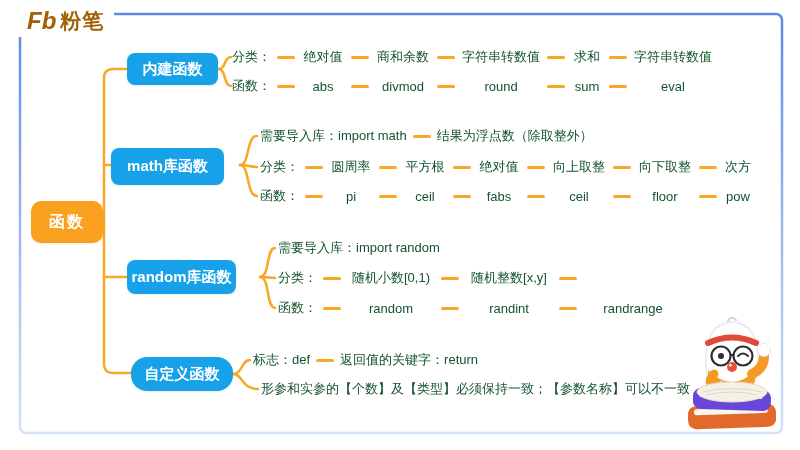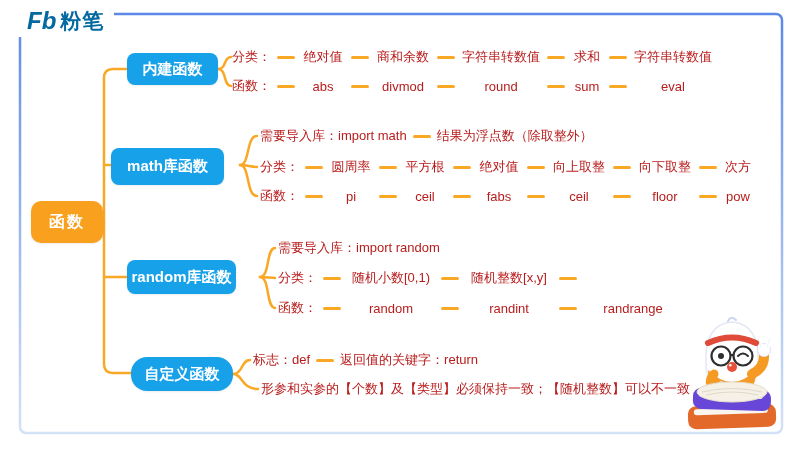--- a/index.html
+++ b/index.html
@@ -3,34 +3,34 @@
 <meta charset="utf-8">
 <style>
   html,body{margin:0;padding:0;}
   body{
     width:800px;height:450px;position:relative;background:#ffffff;
     font-family:"Liberation Sans","DejaVu Sans",sans-serif;overflow:hidden;
   }
   .layer{position:absolute;left:0;top:0;width:800px;height:450px;}
   .logo{
     position:absolute;left:27px;top:7px;z-index:5;
-    color:#0369a1;font-weight:800;font-size:21px;letter-spacing:1px;
+    color:#a16207;font-weight:800;font-size:21px;letter-spacing:1px;
     display:flex;align-items:center;gap:4px;white-space:nowrap;
   }
   .logo .fb{font-style:italic;font-size:24px;letter-spacing:0;}
   .node{
     position:absolute;background:#17A1E9;color:#fff;font-weight:700;
     border-radius:8px;display:flex;align-items:center;justify-content:center;
     font-size:15px;white-space:nowrap;z-index:3;
     box-shadow:0 1px 2px rgba(0,0,0,0.08);
   }
   .root{background:#F9A01E;border-radius:10px;font-size:16px;letter-spacing:2px;}
   .row{
     position:absolute;display:flex;align-items:center;height:20px;
-    font-size:13px;color:#b91c1c;white-space:nowrap;z-index:3;font-weight:500;
+    font-size:13px;color:#14532d;white-space:nowrap;z-index:3;font-weight:500;
   }
   .dash{width:18px;height:3px;background:#F9A825;border-radius:2px;flex:none;margin:0 6px;}
   .itm{text-align:center;flex:none;}
   .w30{width:30px}.w32{width:32px}.w44{width:44px}.w56{width:56px}
   .w80{width:80px}.w88{width:88px}.w100{width:100px}
   .mascot{position:absolute;left:676px;top:306px;width:112px;height:128px;z-index:4;}
 </style>
 </head>
 <body>
 
@@ -163,21 +163,21 @@
   <i class="dash"></i>
   <span class="itm w100">randrange</span>
 </div>
 
 <div class="row" style="left:253px;top:350px;">
   <span>标志：def</span>
   <i class="dash"></i>
   <span class="itm">返回值的关键字：return</span>
 </div>
 <div class="row" style="left:261px;top:379px;">
-  <span>形参和实参的【个数】及【类型】必须保持一致；【随机整数】可以不一致</span>
+  <span>形参和实参的【个数】及【类型】必须保持一致；【参数名称】可以不一致</span>
 </div>
 
 <svg class="mascot" viewBox="0 0 112 128">
 
   <g transform="rotate(-2 56 110)">
     <rect x="12" y="99" width="88" height="23" rx="8" fill="#E2692A"></rect>
     <rect x="18" y="102" width="74" height="6" rx="3" fill="#FAF6EE"></rect>
   </g>
 
   <g transform="rotate(2 56 92)">

